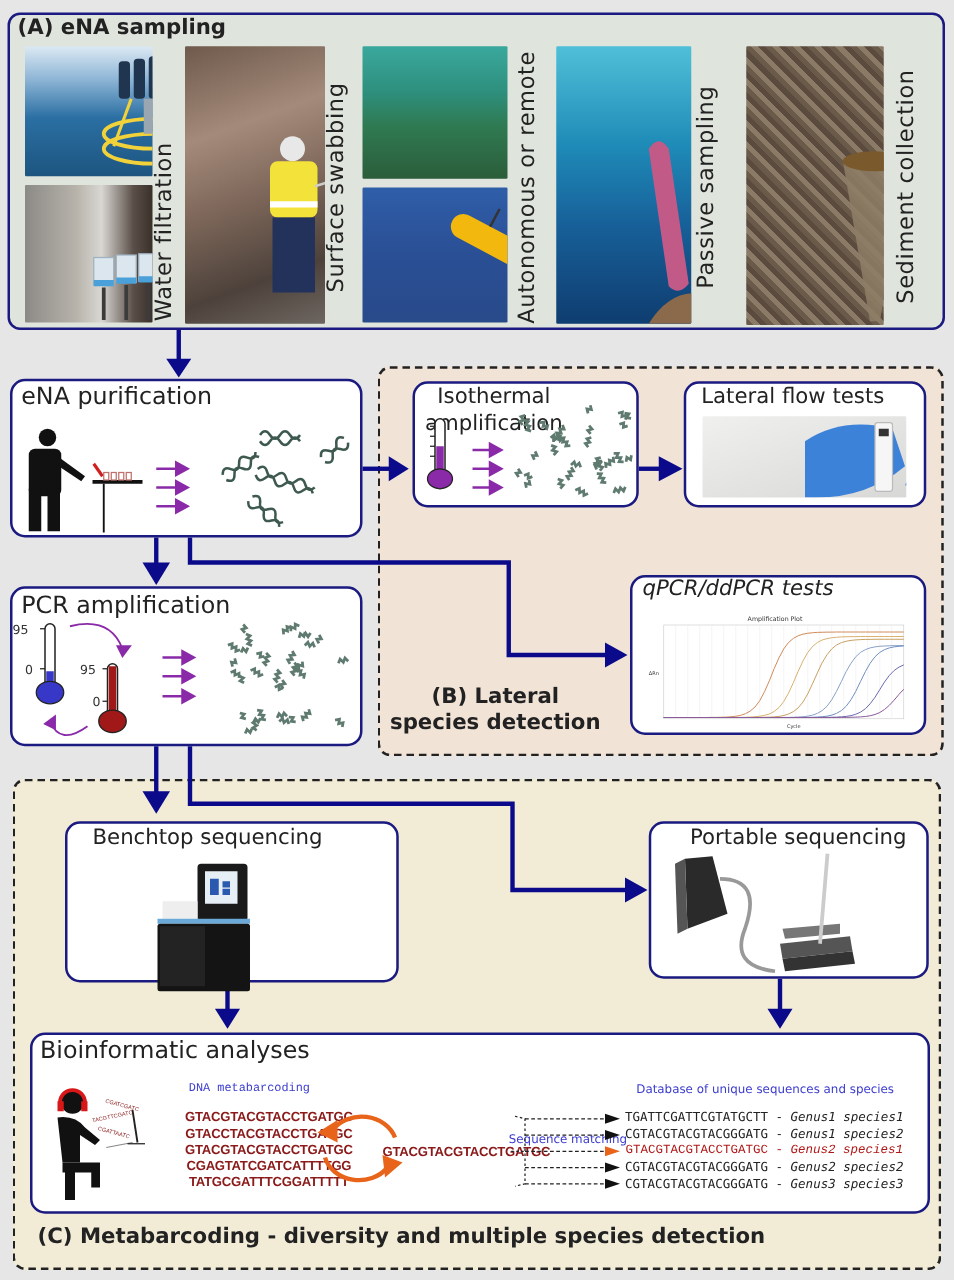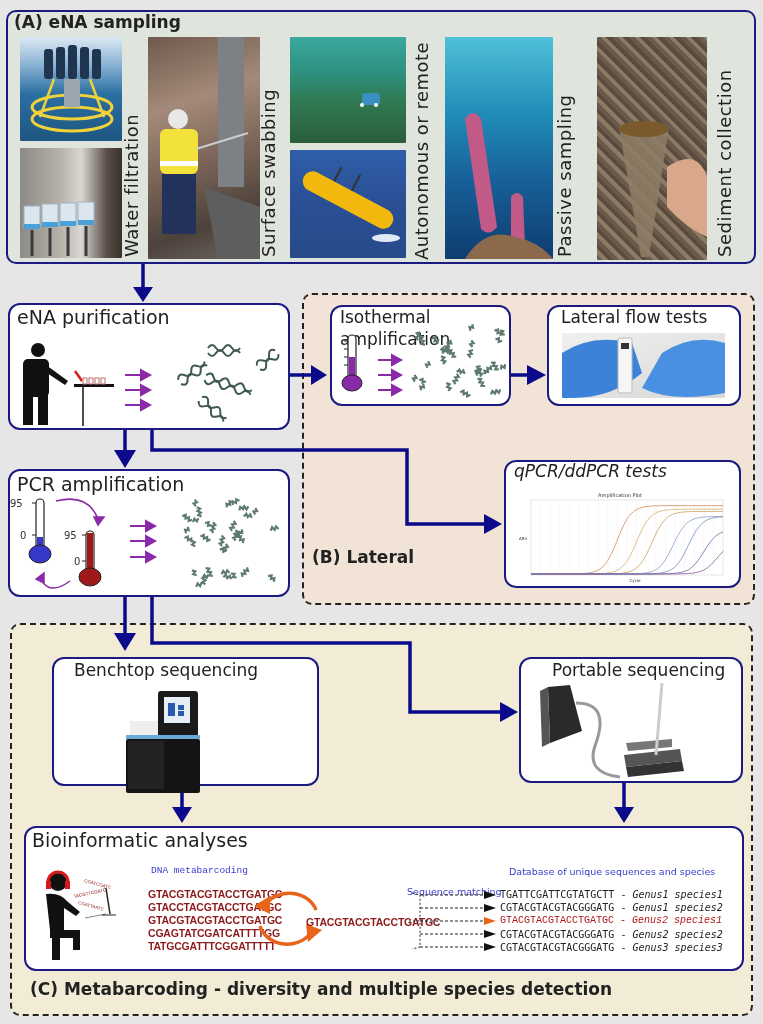--- a/index.html
+++ b/index.html
@@ -1,18 +1,18 @@
 <!DOCTYPE html>
 <html><head>
 <meta charset="utf-8">
 <style>
   html, body { margin:0; padding:0; }
   body { width:763px; height:1024px; background:#e6e6e6; position:relative; overflow:hidden;
          font-family:"DejaVu Sans", sans-serif; }
-  .abs { position:absolute; }
+  .abs { position:absolute;text-align:center; }
   .panelA { left:6px; top:10px; width:750px; height:254px; background:#dfe4dc; border:2px solid #1a1a80; border-radius:10px; box-sizing:border-box; }
   .panelB { left:302px; top:293px; width:453px; height:312px; background:#f1e3d6; border:2px dashed #222; border-radius:10px; box-sizing:border-box; }
   .panelC { left:10px; top:623px; width:743px; height:393px; background:#f2ecd7; border:2px dashed #222; border-radius:10px; box-sizing:border-box; }
   .box { background:#fff; border:2px solid #1a1a80; border-radius:12px; box-sizing:border-box; }
   .title { font-size:19px; color:#222; white-space:nowrap; }
   .bold-title { font-weight:bold; color:#222; }
   .vlabel { writing-mode:vertical-rl; transform:rotate(180deg); font-size:18px; color:#222; white-space:nowrap; letter-spacing:0.5px; }
   .photo { border-radius:1px; overflow:hidden; }
   .seq { font-family:"Liberation Sans", sans-serif; font-size:10.5px; line-height:13px; color:#8b1a1a; font-weight:bold; letter-spacing:-0.2px; }
   .dbrow { font-family:"DejaVu Sans Mono", monospace; font-size:10px; line-height:13.2px; color:#222; white-space:nowrap; }
@@ -365,20 +365,21 @@
       <path d="M16.0,84.0L19.8,84.0L23.7,84.0L27.5,84.0L31.4,84.0L35.2,84.0L39.0,84.0L42.9,84.0L46.7,84.0L50.6,84.0L54.4,84.0L58.2,84.0L62.1,84.0L65.9,84.0L69.8,84.0L73.6,84.0L77.4,84.0L81.3,84.0L85.1,84.0L89.0,83.9L92.8,83.9L96.6,83.8L100.5,83.7L104.3,83.5L108.2,83.1L112.0,82.4L115.8,81.2L119.7,79.3L123.5,76.3L127.4,71.6L131.2,65.1L135.0,57.0L138.9,48.3L142.7,40.2L146.6,33.8L150.4,29.1L154.2,26.0L158.1,24.1L161.9,23.0L165.8,22.3L169.6,21.9L173.4,21.7L177.3,21.5L181.1,21.5L185.0,21.4L188.8,21.4L192.6,21.4L196.5,21.4L200.3,21.4L204.2,21.4L208.0,21.4" stroke="#c8a060"></path>
       <path d="M16.0,84.0L19.8,84.0L23.7,84.0L27.5,84.0L31.4,84.0L35.2,84.0L39.0,84.0L42.9,84.0L46.7,84.0L50.6,84.0L54.4,84.0L58.2,84.0L62.1,84.0L65.9,84.0L69.8,84.0L73.6,84.0L77.4,84.0L81.3,84.0L85.1,84.0L89.0,84.0L92.8,84.0L96.6,84.0L100.5,84.0L104.3,84.0L108.2,84.0L112.0,83.9L115.8,83.9L119.7,83.8L123.5,83.6L127.4,83.4L131.2,82.9L135.0,82.1L138.9,80.7L142.7,78.5L146.6,75.0L150.4,69.8L154.2,63.1L158.1,55.2L161.9,47.3L165.8,40.6L169.6,35.4L173.4,31.9L177.3,29.7L181.1,28.3L185.0,27.5L188.8,27.0L192.6,26.8L196.5,26.6L200.3,26.5L204.2,26.5L208.0,26.4" stroke="#8aa0c8"></path>
       <path d="M16.0,84.0L19.8,84.0L23.7,84.0L27.5,84.0L31.4,84.0L35.2,84.0L39.0,84.0L42.9,84.0L46.7,84.0L50.6,84.0L54.4,84.0L58.2,84.0L62.1,84.0L65.9,84.0L69.8,84.0L73.6,84.0L77.4,84.0L81.3,84.0L85.1,84.0L89.0,84.0L92.8,84.0L96.6,84.0L100.5,84.0L104.3,84.0L108.2,84.0L112.0,84.0L115.8,84.0L119.7,84.0L123.5,84.0L127.4,83.9L131.2,83.9L135.0,83.8L138.9,83.6L142.7,83.4L146.6,82.9L150.4,82.1L154.2,80.7L158.1,78.5L161.9,75.0L165.8,69.8L169.6,63.1L173.4,55.2L177.3,47.3L181.1,40.6L185.0,35.4L188.8,31.9L192.6,29.7L196.5,28.3L200.3,27.5L204.2,27.0L208.0,26.8" stroke="#7090c0"></path>
       <path d="M16.0,84.0L19.8,84.0L23.7,84.0L27.5,84.0L31.4,84.0L35.2,84.0L39.0,84.0L42.9,84.0L46.7,84.0L50.6,84.0L54.4,84.0L58.2,84.0L62.1,84.0L65.9,84.0L69.8,84.0L73.6,84.0L77.4,84.0L81.3,84.0L85.1,84.0L89.0,84.0L92.8,84.0L96.6,84.0L100.5,84.0L104.3,84.0L108.2,84.0L112.0,84.0L115.8,84.0L119.7,84.0L123.5,84.0L127.4,84.0L131.2,84.0L135.0,84.0L138.9,84.0L142.7,83.9L146.6,83.9L150.4,83.8L154.2,83.7L158.1,83.5L161.9,83.1L165.8,82.5L169.6,81.4L173.4,79.7L177.3,77.0L181.1,73.0L185.0,67.8L188.8,61.7L192.6,55.6L196.5,50.3L200.3,46.4L204.2,43.7L208.0,41.9" stroke="#6a6ab0"></path>
       <path d="M16.0,84.0L19.8,84.0L23.7,84.0L27.5,84.0L31.4,84.0L35.2,84.0L39.0,84.0L42.9,84.0L46.7,84.0L50.6,84.0L54.4,84.0L58.2,84.0L62.1,84.0L65.9,84.0L69.8,84.0L73.6,84.0L77.4,84.0L81.3,84.0L85.1,84.0L89.0,84.0L92.8,84.0L96.6,84.0L100.5,84.0L104.3,84.0L108.2,84.0L112.0,84.0L115.8,84.0L119.7,84.0L123.5,84.0L127.4,84.0L131.2,84.0L135.0,84.0L138.9,84.0L142.7,84.0L146.6,84.0L150.4,84.0L154.2,84.0L158.1,83.9L161.9,83.9L165.8,83.8L169.6,83.7L173.4,83.5L177.3,83.2L181.1,82.6L185.0,81.6L188.8,80.0L192.6,77.6L196.5,74.2L200.3,70.1L204.2,65.5L208.0,61.4" stroke="#8a5a9a"></path>
     </g>
 </svg>
 
 <div class="abs bold-title" style="left:312px;top:547px;font-size:17px;line-height:21px;">
   <div>(B) Lateral</div>
+  <div>species detection</div>
 </div>
 
 <div class="abs box" style="left:52px;top:657px;width:267px;height:129px;"></div>
 <div class="abs title" style="left:74px;top:660px;font-size:17px;">Benchtop sequencing</div>
 <svg width="110" height="110" style="left:120px;top:685px;">
   <rect x="38" y="6" width="40" height="46" rx="3" fill="#1a1a1a"></rect>
   <rect x="44" y="12" width="26" height="26" fill="#e6eef6"></rect>
   <rect x="48" y="18" width="7" height="13" fill="#2a5ab0"></rect>
     <rect x="58" y="20" width="6" height="5" fill="#2a5ab0"></rect>
     <rect x="58" y="26" width="6" height="5" fill="#2a5ab0"></rect>
@@ -428,21 +429,21 @@
   <div>TATGCGATTTCGGATTTTT</div>
 </div>
 <svg width="70" height="80" style="left:250px;top:880px;">
   <path d="M66,30 A28,24 0 0 0 16,24" stroke="#e8641a" stroke-width="3.5" fill="none"></path>
   <polygon points="4,26 20,16 20,34" fill="#e8641a"></polygon>
   <path d="M10,46 A28,24 0 0 0 60,54" stroke="#e8641a" stroke-width="3.5" fill="none"></path>
   <polygon points="72,50 56,44 58,62" fill="#e8641a"></polygon>
 </svg>
 <div class="abs seq" style="left:306px;top:916px;">GTACGTACGTACCTGATGC</div>
 
-<div class="abs bluelabel" style="left:407px;top:886px;">Sequence matching</div>
+<div class="abs bluelabel" style="left:407px;top:906px;">Sequence matching</div>
 <div class="abs bluelabel" style="left:509px;top:866px;">Database of unique sequences and species</div>
 
 <svg width="110" height="80" style="left:408px;top:885px;">
   <path d="M4,8 L12,10 L12,62 L4,64" stroke="#222" stroke-dasharray="2,2" fill="none"></path>
   <line x1="1" y1="36" x2="12" y2="36" stroke="#222" stroke-dasharray="2,2"></line>
   <g stroke="#222" stroke-dasharray="3,2">
     <line x1="12" y1="10" x2="78" y2="10"></line>
       <line x1="12" y1="23" x2="78" y2="23"></line>
       <line x1="12" y1="36" x2="78" y2="36"></line>
       <line x1="12" y1="49" x2="78" y2="49"></line>

